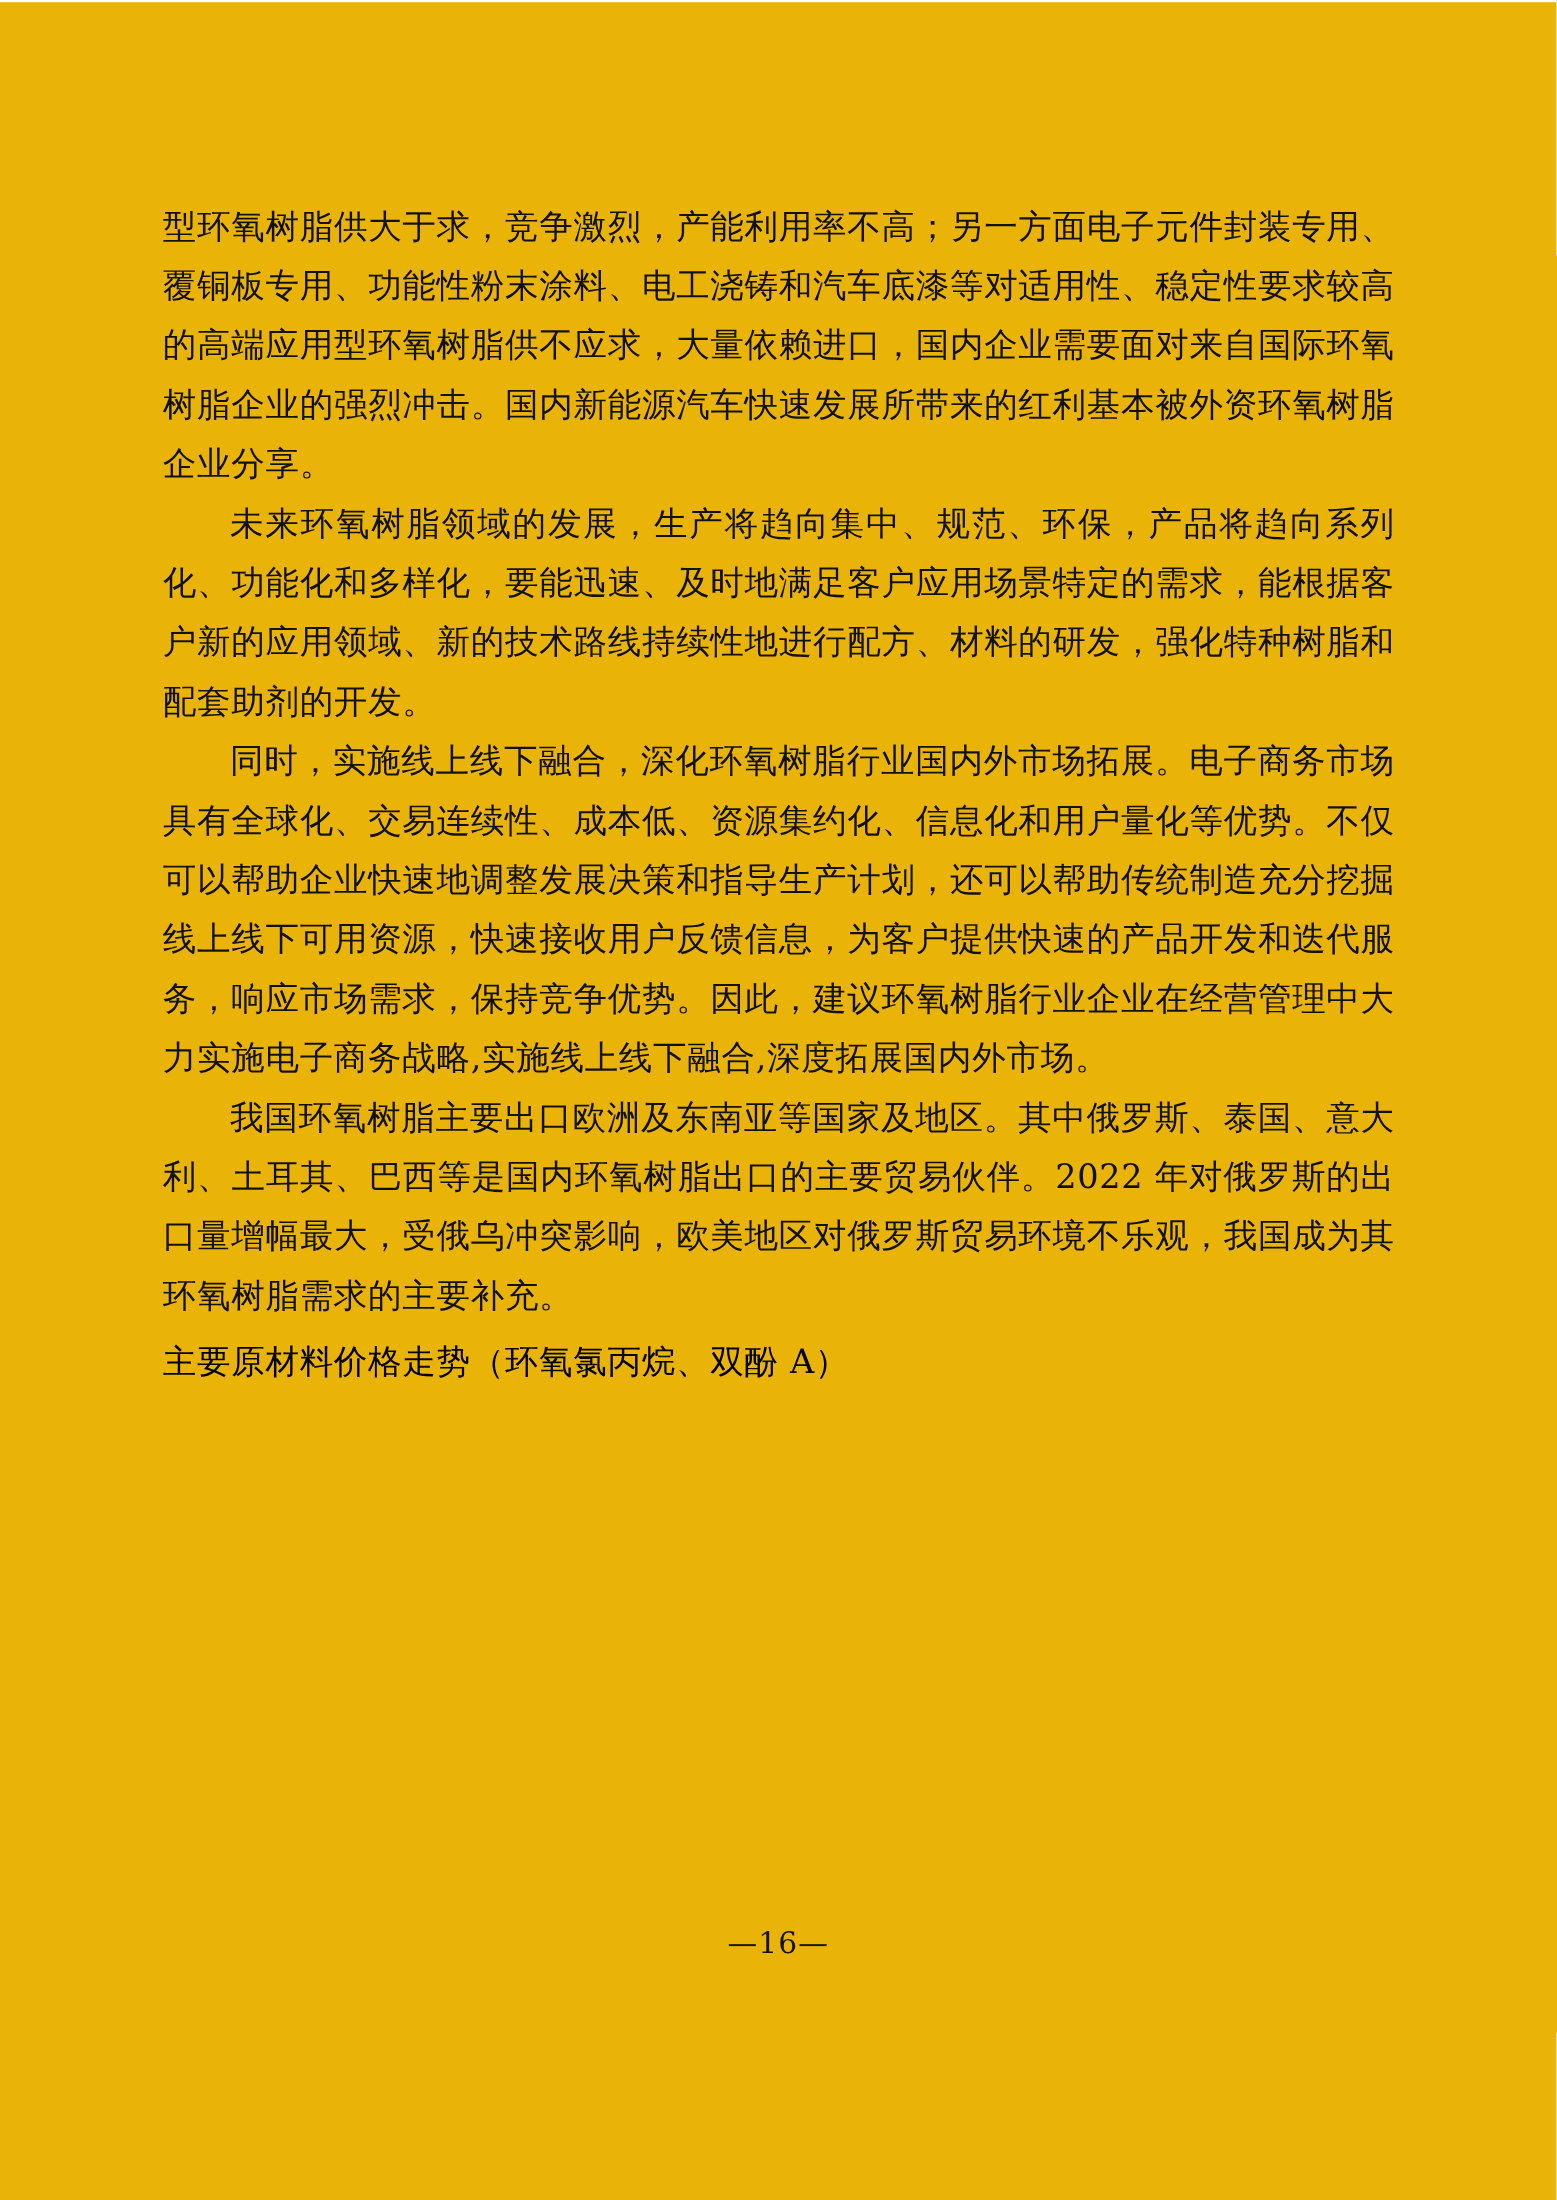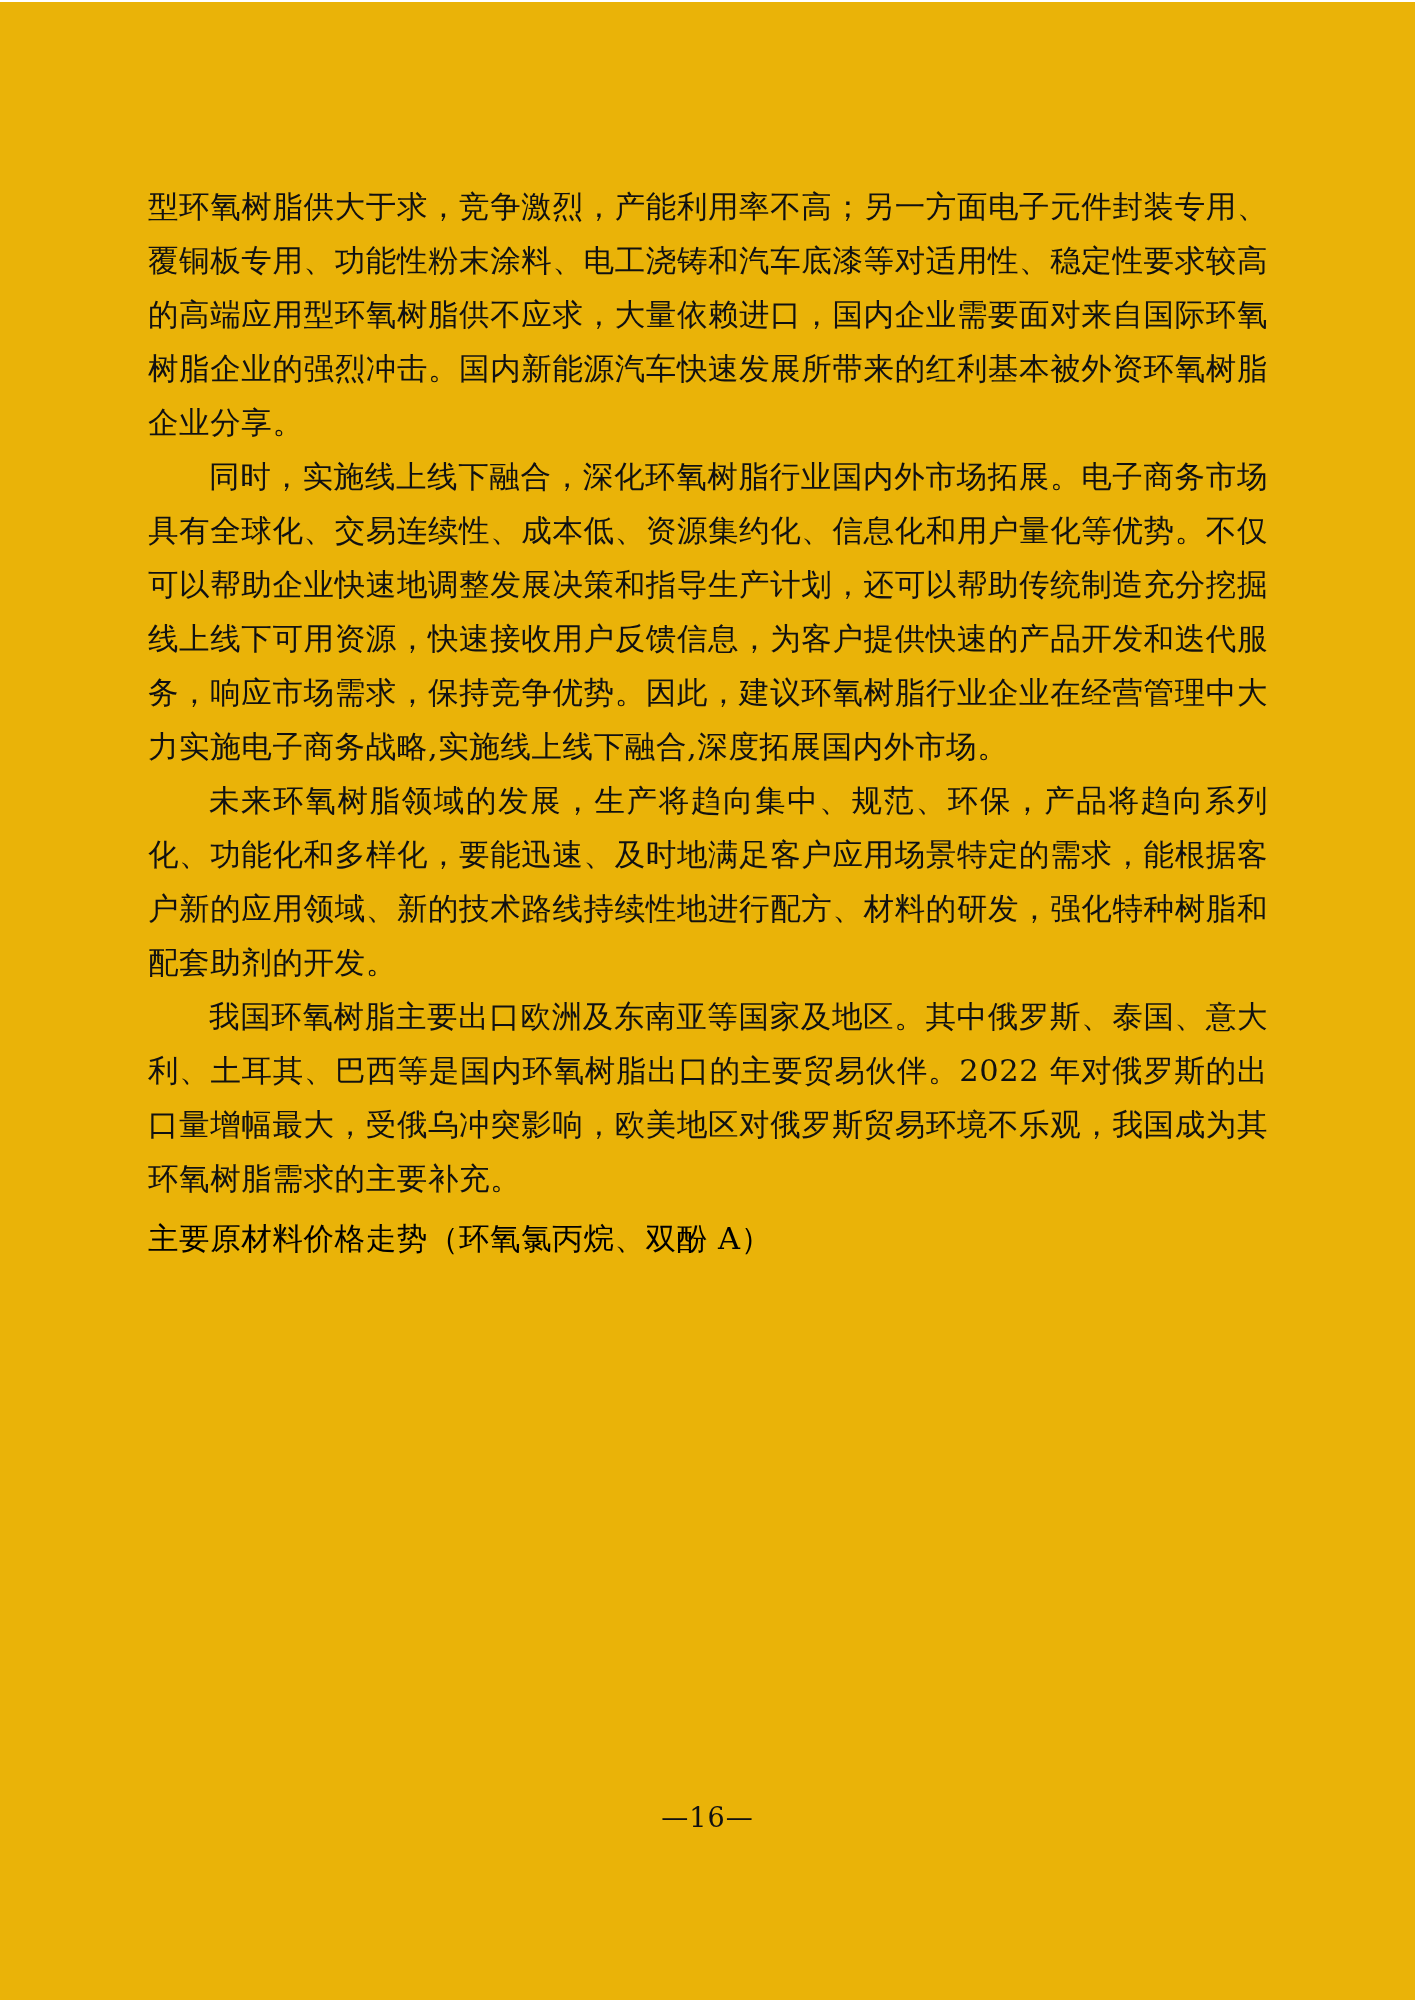--- a/index.html
+++ b/index.html
@@ -43,38 +43,38 @@
     line-height: 54px;
     font-weight: normal;
     margin: 6px 0 0 0;
     letter-spacing: 0.6px;
     color: #000000;
   }
   .footer {
     position: absolute;
     left: 0;
     right: 0;
-    top: 1800px;
+    top: 1749px;
     text-align: center;
     font-size: 27px;
     letter-spacing: 1px;
     color: #111111;
   }
 </style>
 </head>
 <body>
 
 <div class="page">
   <div class="content">
 
     <p class="para">型环氧树脂供大于求，竞争激烈，产能利用率不高；另一方面电子元件封装专用、覆铜板专用、功能性粉末涂料、电工浇铸和汽车底漆等对适用性、稳定性要求较高的高端应用型环氧树脂供不应求，大量依赖进口，国内企业需要面对来自国际环氧树脂企业的强烈冲击。国内新能源汽车快速发展所带来的红利基本被外资环氧树脂企业分享。</p>
 
+    <p class="para indent">未来环氧树脂领域的发展，生产将趋向集中、规范、环保，产品将趋向系列化、功能化和多样化，要能迅速、及时地满足客户应用场景特定的需求，能根据客户新的应用领域、新的技术路线持续性地进行配方、材料的研发，强化特种树脂和配套助剂的开发。</p>
+
     <p class="para indent">同时，实施线上线下融合，深化环氧树脂行业国内外市场拓展。电子商务市场具有全球化、交易连续性、成本低、资源集约化、信息化和用户量化等优势。不仅可以帮助企业快速地调整发展决策和指导生产计划，还可以帮助传统制造充分挖掘线上线下可用资源，快速接收用户反馈信息，为客户提供快速的产品开发和迭代服务，响应市场需求，保持竞争优势。因此，建议环氧树脂行业企业在经营管理中大力实施电子商务战略,实施线上线下融合,深度拓展国内外市场。</p>
-
-    <p class="para indent">未来环氧树脂领域的发展，生产将趋向集中、规范、环保，产品将趋向系列化、功能化和多样化，要能迅速、及时地满足客户应用场景特定的需求，能根据客户新的应用领域、新的技术路线持续性地进行配方、材料的研发，强化特种树脂和配套助剂的开发。</p>
 
     <p class="para indent">我国环氧树脂主要出口欧洲及东南亚等国家及地区。其中俄罗斯、泰国、意大利、土耳其、巴西等是国内环氧树脂出口的主要贸易伙伴。2022 年对俄罗斯的出口量增幅最大，受俄乌冲突影响，欧美地区对俄罗斯贸易环境不乐观，我国成为其环氧树脂需求的主要补充。</p>
 
     <h2 class="heading">主要原材料价格走势（环氧氯丙烷、双酚 A）</h2>
 
   </div>
 
   <div class="footer">—16—</div>
 </div>
 

